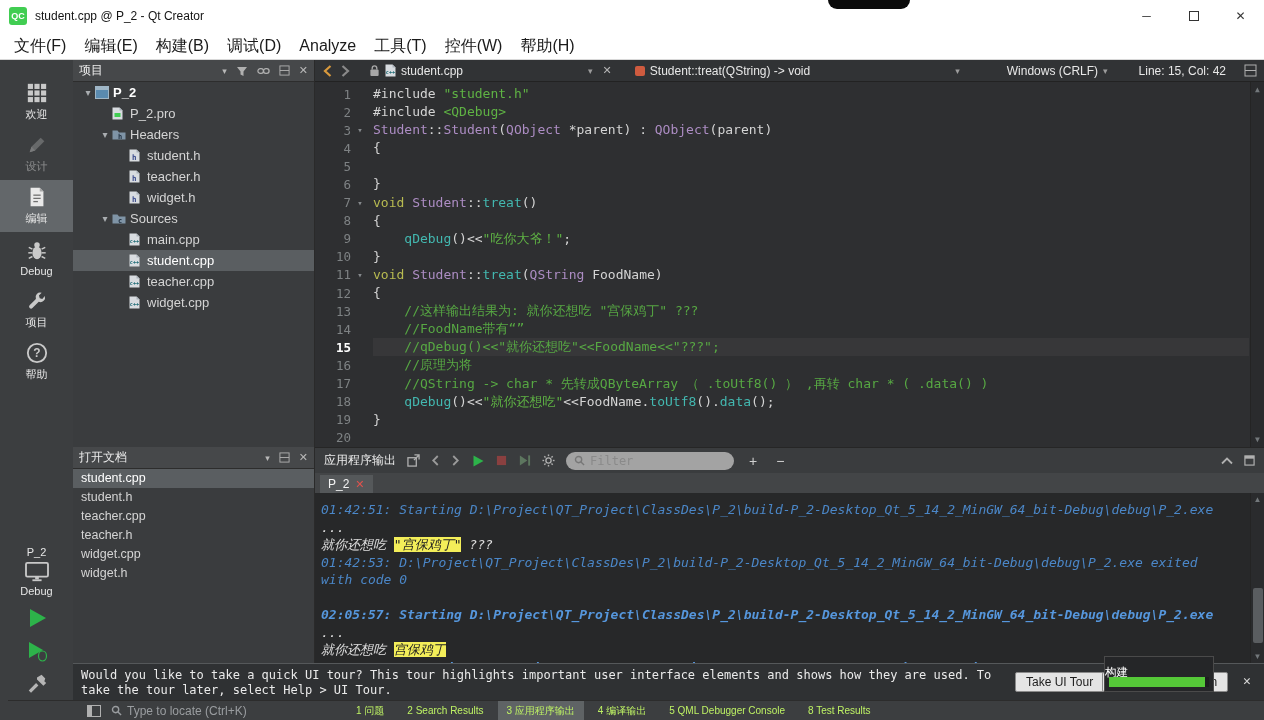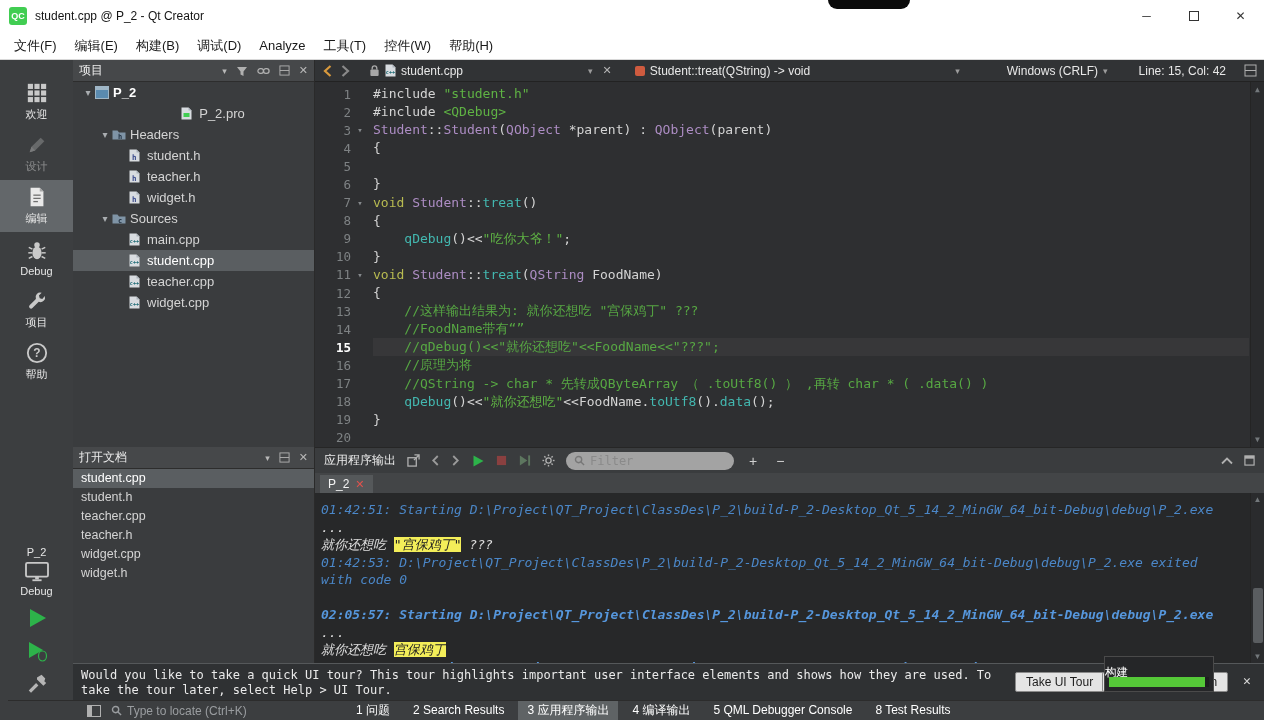--- a/index.html
+++ b/index.html
@@ -11,21 +11,21 @@
 #titlebar{position:absolute;left:0;top:0;width:1264px;height:32px;background:#ffffff;display:flex;align-items:center;z-index:2;}
 #qc-logo{width:18px;height:18px;margin-left:9px;border-radius:3px;background:#41cd52;color:#fff;font-size:9px;font-weight:bold;display:flex;align-items:center;justify-content:center;flex:none;}
 #window-title{margin-left:8px;font-size:12px;color:#141414;white-space:nowrap;}
 #win-controls{margin-left:auto;display:flex;height:32px;}
 .win-btn{width:47px;height:32px;display:flex;align-items:center;justify-content:center;color:#333;font-size:12px;}
 .max-glyph{width:10px;height:10px;border:1px solid #333;}
 #artifact{position:absolute;left:828px;top:0;width:82px;height:9px;background:#0b0b0b;border-radius:0 0 16px 16px;z-index:3;}
 
 
 #menubar{position:absolute;left:0;top:32px;width:1264px;height:28px;background:#ffffff;display:flex;align-items:center;padding-left:5px;border-bottom:1px solid #d8d8d8;z-index:2;}
-.menu-item{padding:0 9px;font-size:13px;color:#1a1a1a;height:22px;line-height:22px;}
+.menu-item{padding:0 9px;font-size:16px;color:#1a1a1a;height:22px;line-height:22px;}
 
 
 #mode-sidebar{position:absolute;left:0;top:60px;width:73px;height:640px;background:#3c3e40;display:flex;flex-direction:column;z-index:1;}
 #modes{margin-top:16px;}
 .mode{height:52px;display:flex;flex-direction:column;align-items:center;justify-content:center;gap:3px;}
 .mode.active{background:#63676a;}
 .mode.disabled{opacity:.45;}
 .mlabel{font-size:11px;color:#e6e6e6;}
 #kit-block{margin-top:auto;display:flex;flex-direction:column;align-items:center;padding-bottom:4px;}
 #kit-project,#kit-target{font-size:11px;color:#e6e6e6;}
@@ -111,21 +111,21 @@
 #build-track{position:absolute;left:4px;right:4px;bottom:4px;height:10px;background:#1d1e1f;}
 #build-fill{height:100%;background:#55c838;}
 
 
 #statusbar{position:absolute;left:8px;top:700px;width:1264px;height:20px;background:#3c3e40;border-top:1px solid #2c2c2c;display:flex;align-items:center;padding-left:79px;z-index:20;}
 #panel-toggle{margin-right:10px;display:flex;align-items:center;}
 #locator{display:flex;align-items:center;gap:5px;width:222px;}
 #locator-input{background:transparent;border:none;outline:none;font-size:12px;color:#cfcfcf;width:185px;font-family:"Liberation Sans","DejaVu Sans",sans-serif;}
 #locator-input::placeholder{color:#9a9da0;}
 #status-buttons{display:flex;align-items:center;margin-left:14px;height:20px;}
-.sbtn{padding:0 9px;height:20px;line-height:19px;font-size:12px;color:#ffffff;white-space:nowrap;margin-right:5px;}
+.sbtn{padding:0 9px;height:20px;line-height:19px;font-size:10px;color:#bef264;white-space:nowrap;margin-right:5px;}
 .sbtn.active{background:#5f6365;}
 </style>
 </head>
 <body>
 
 <div id="titlebar">
   <div id="qc-logo">QC</div>
   <div id="window-title">student.cpp @ P_2 - Qt Creator</div>
   <div id="win-controls">
     <div class="win-btn">─</div>
@@ -292,21 +292,21 @@
       <div class="trow" style="padding-left: 8px;">
         <span class="expander">▾</span>
         <span class="ticon">
           <svg viewBox="0 0 14 13" width="14" height="13">
             <rect x="0.5" y="0.5" width="13" height="12" fill="#5a8bb0" stroke="#9fb6c6"></rect>
             <rect x="0.5" y="0.5" width="13" height="3.5" fill="#9fb6c6"></rect>
           </svg>
         </span>
         <span class="tlabel bold">P_2</span>
       </div>
-      <div class="trow" style="padding-left: 25px; justify-content: center;">
+      <div class="trow" style="padding-left: 25px;">
         <span class="expander"></span>
         <span class="ticon">
           <svg viewBox="0 0 11 13" width="11" height="13">
             <path d="M0.5 0.5h7l3 3v9h-10z" fill="#d8dce0"></path>
             <path d="M7.5 0.5l3 3h-3z" fill="#aab2ba"></path>
             <rect x="2.5" y="6" width="6" height="4" fill="#41cd52"></rect>
           </svg>
         </span>
         <span class="tlabel">P_2.pro</span>
       </div>

